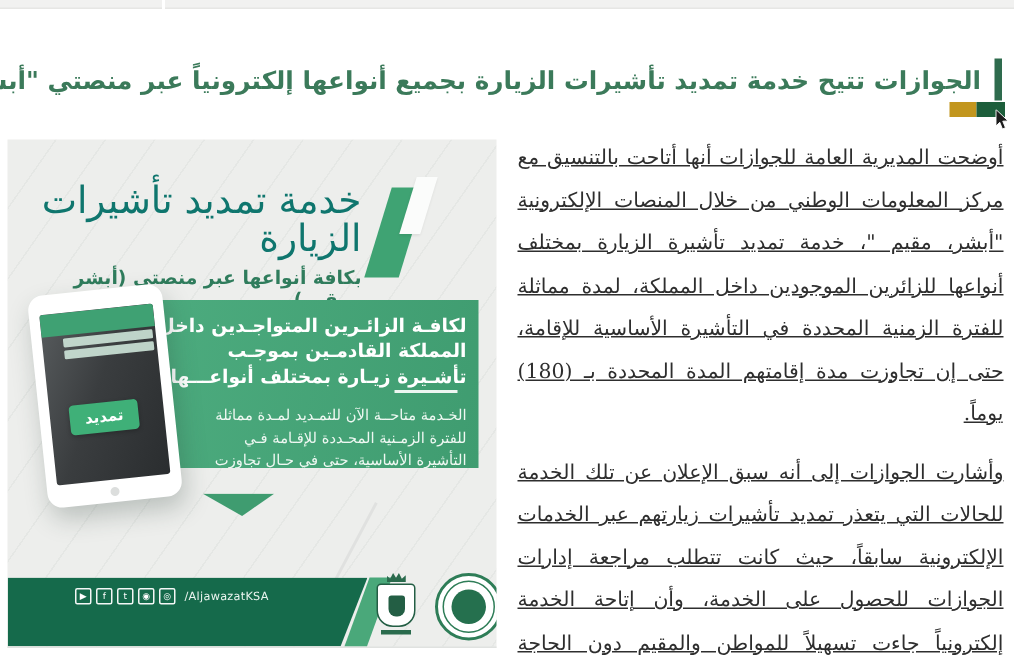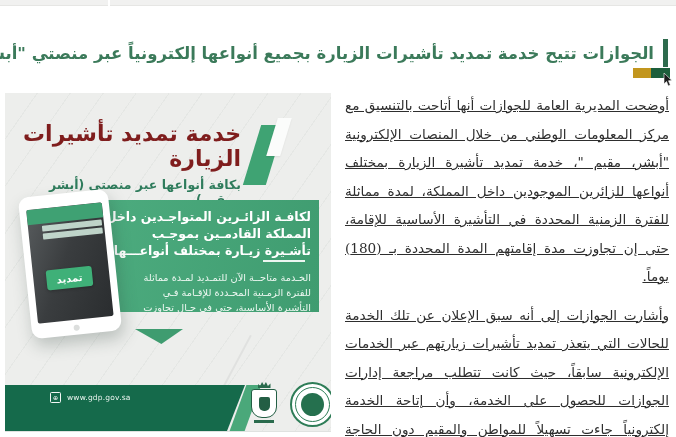--- a/index.html
+++ b/index.html
@@ -41,21 +41,21 @@
     background:rgba(0,0,0,0.05);transform:rotate(28deg);}
 
   
   .logo-green{position:absolute;top:32px;right:56px;width:23px;height:60px;
     background:#3fa373;transform:skewX(-17deg);}
   .logo-white{position:absolute;top:25px;right:45px;width:14px;height:38px;
     background:#fbfcfb;transform:skewX(-17deg);box-shadow:0 1px 2px rgba(0,0,0,0.08);}
 
   
   .card-title{position:absolute;top:28px;right:90px;direction:rtl;text-align:right;}
-  .card-title h2{margin:0;font-size:22px;line-height:25px;font-weight:bold;color:#7f1d1d;}
+  .card-title h2{margin:0;font-size:25px;line-height:25px;font-weight:normal;color:#0f766e;}
   .card-title p{margin:6px 0 0 0;font-size:12.5px;color:#2f7c5c;font-weight:bold;}
 
   
   .band{position:absolute;left:88px;top:107px;width:226px;height:112px;
     background:linear-gradient(100deg,#4dac7f 0%,#3f9c70 100%);overflow:hidden;}
   .band-tail{position:absolute;left:130px;top:236px;width:48px;height:15px;
     background:#3f9c70;clip-path:polygon(0 0,100% 0,55% 100%);}
   .audience{position:absolute;top:8px;right:8px;width:208px;direction:rtl;text-align:right;
     color:#ffffff;font-weight:bold;font-size:12.5px;line-height:17px;}
   .band-divider{position:absolute;top:60px;right:14px;width:42px;height:2px;
@@ -156,22 +156,26 @@
       <div class="extend-btn">تمديد</div>
     </div>
     <span class="home-btn"></span>
   </div>
 
   <div class="bar-dark"></div>
   <div class="bar-stripe"></div>
 
   <div class="social">
     <div class="social-row">
-      <span class="soc-ico">⊕</span>
-      <span class="soc-text">www.gdp.gov.sa</span>
+      <span class="soc-ico">▶</span>
+      <span class="soc-ico">f</span>
+      <span class="soc-ico">t</span>
+      <span class="soc-ico">◉</span>
+      <span class="soc-ico">◎</span>
+      <span class="soc-text">/AljawazatKSA</span>
     </div>
   </div>
 
   <div class="moi">
     <span class="moi-crown"></span>
     <span class="moi-shield">
       <span class="moi-mark"></span>
     </span>
     <span class="moi-caption"></span>
   </div>

